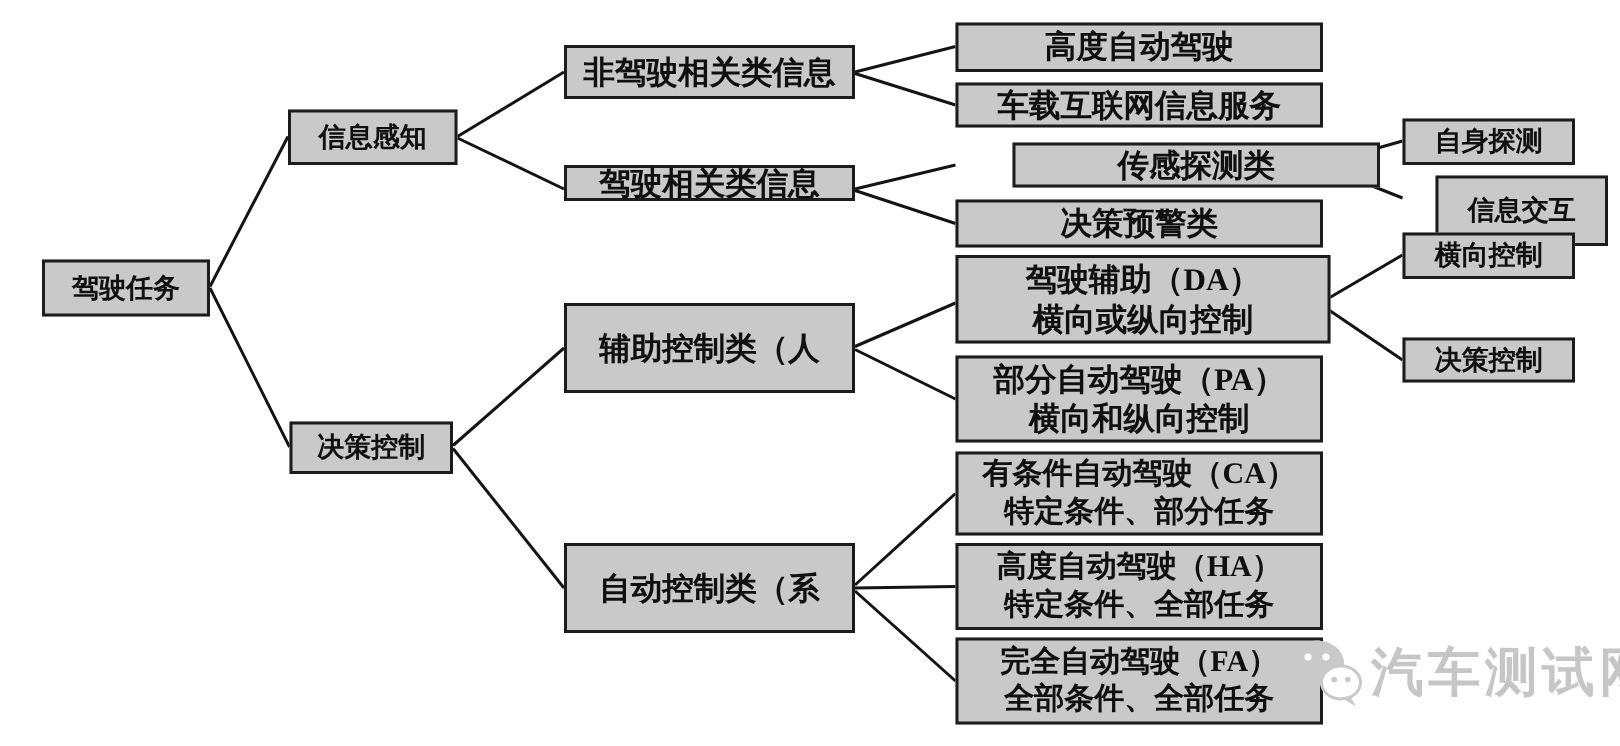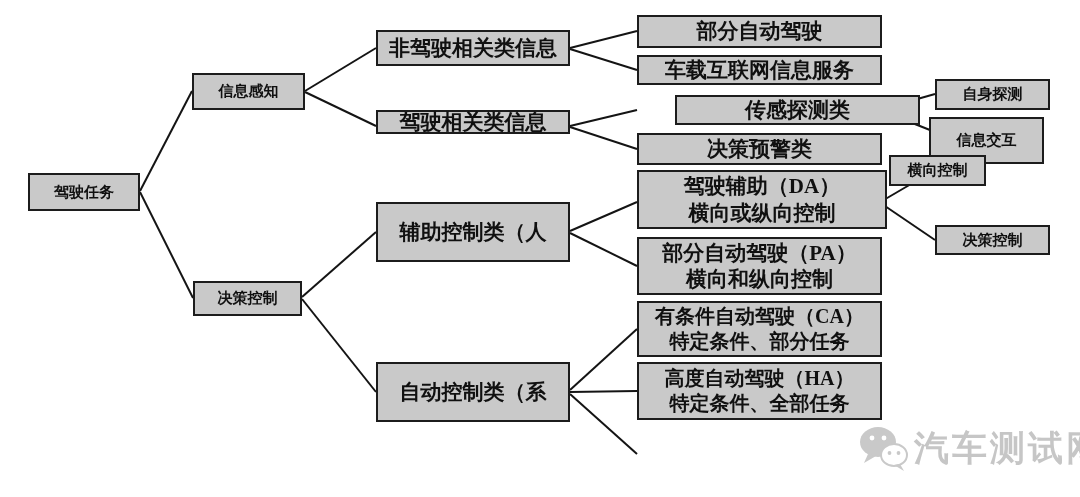--- a/index.html
+++ b/index.html
@@ -19,21 +19,21 @@
     display:flex;
     flex-direction:column;
     align-items:center;
     justify-content:center;
     text-align:center;
     font-weight:bold;
     color:#101010;
     line-height:1.25;
     white-space:nowrap;
   }
-  .fs-l{font-size:15px;}
+  .fs-l{font-size:18px;}
   .fs-m{font-size:21px;}
   .fs-s{font-size:20px;}
   .watermark{
     position:absolute;
     left:858px;top:424px;
     display:flex;
     align-items:center;
     color:#c6c6c6;
   }
   .watermark-text{
@@ -91,21 +91,21 @@
     <span>驾驶相关类信息</span>
   </div>
   <div class="node fs-m" style="left:376px;top:202px;width:194px;height:60px">
     <span>辅助控制类（人</span>
   </div>
   <div class="node fs-m" style="left:376px;top:362px;width:194px;height:60px">
     <span>自动控制类（系</span>
   </div>
 
   <div class="node fs-m" style="left:637px;top:15px;width:245px;height:33px">
-    <span>部分自动驾驶</span>
+    <span>高度自动驾驶</span>
   </div>
   <div class="node fs-m" style="left:637px;top:55px;width:245px;height:30px">
     <span>车载互联网信息服务</span>
   </div>
   <div class="node fs-m" style="left:675px;top:95px;width:245px;height:30px">
     <span>传感探测类</span>
   </div>
   <div class="node fs-m" style="left:637px;top:133px;width:245px;height:32px">
     <span>决策预警类</span>
   </div>
@@ -118,28 +118,32 @@
     <span>横向和纵向控制</span>
   </div>
   <div class="node fs-s" style="left:637px;top:301px;width:245px;height:56px">
     <span>有条件自动驾驶（CA）</span>
     <span>特定条件、部分任务</span>
   </div>
   <div class="node fs-s" style="left:637px;top:362px;width:245px;height:58px">
     <span>高度自动驾驶（HA）</span>
     <span>特定条件、全部任务</span>
   </div>
+  <div class="node fs-s" style="left:637px;top:425px;width:245px;height:58px">
+    <span>完全自动驾驶（FA）</span>
+    <span>全部条件、全部任务</span>
+  </div>
 
   <div class="node fs-l" style="left:935px;top:79px;width:115px;height:31px">
     <span>自身探测</span>
   </div>
-  <div class="node fs-l" style="left:929px;top:117px;width:115px;height:47px">
+  <div class="node fs-l" style="left:957px;top:117px;width:115px;height:47px">
     <span>信息交互</span>
   </div>
-  <div class="node fs-l" style="left:889px;top:155px;width:97px;height:31px">
+  <div class="node fs-l" style="left:935px;top:155px;width:115px;height:31px">
     <span>横向控制</span>
   </div>
   <div class="node fs-l" style="left:935px;top:225px;width:115px;height:30px">
     <span>决策控制</span>
   </div>
 
   <div class="watermark">
     <svg width="52" height="48" viewBox="0 0 52 48">
       <ellipse cx="20" cy="18" rx="18" ry="15" fill="#c9c9c9"></ellipse>
       <polygon points="10,30 6,39 18,32" fill="#c9c9c9"></polygon>

